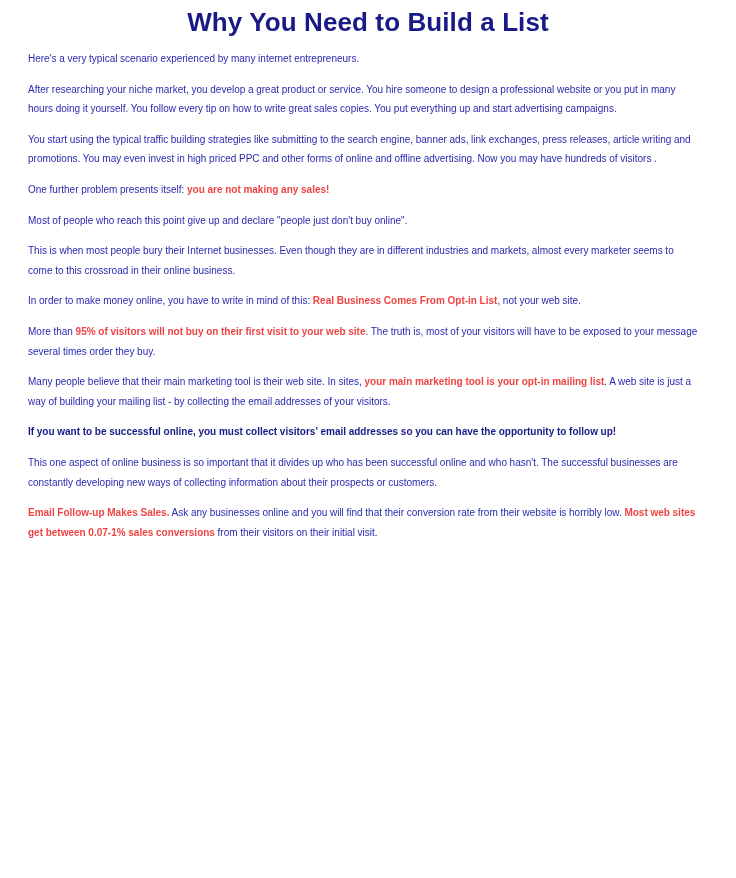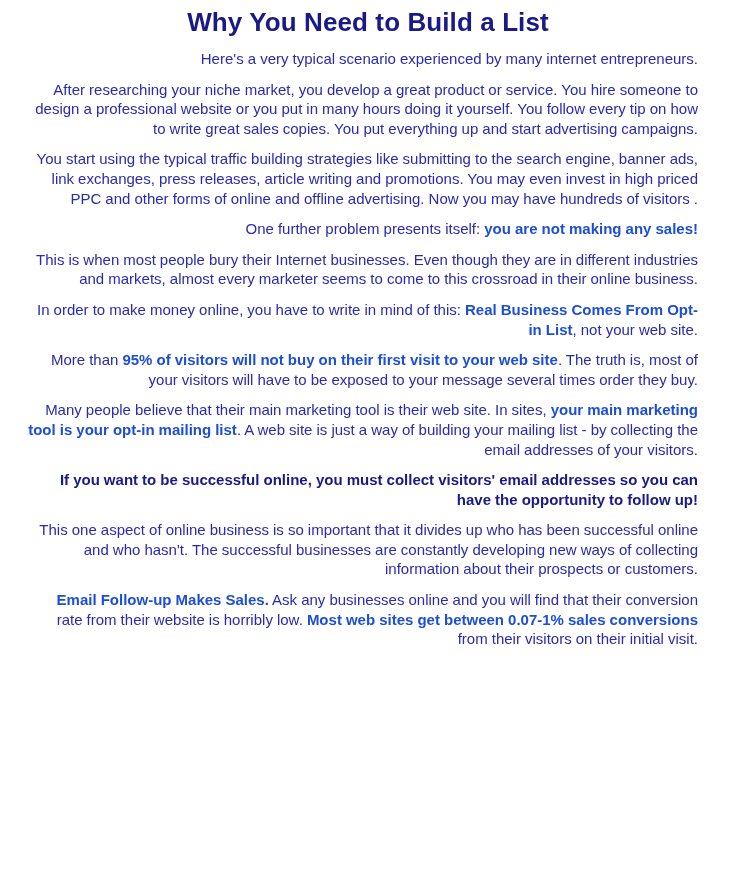--- a/index.html
+++ b/index.html
@@ -33,50 +33,51 @@
     letter-spacing: 0.1px;
   }
   .body-copy {
     margin: 0;
     padding: 12px 26px 0 28px;
     box-sizing: border-box;
     width: 736px;
   }
   .para {
     margin: 0 12px 11px 0;
-    font-size: 15px;
+    font-size: 10px;
     line-height: 19.6px;
     color: #2a2aaf;
-    text-align: right;
+    text-align: left;
     word-spacing: -0.1px;
   }
   .para:last-child {
     margin-bottom: 0;
   }
   .para .em {
     font-weight: bold;
-    color: #1d4ed8;
+    color: #ef4444;
   }
   .para.all-bold {
     font-weight: bold;
     color: #191987;
   }
 </style>
 </head>
 <body>
 
 <div class="page">
 
   <h1 class="doc-heading">Why You Need to Build a List</h1>
 
   <div class="body-copy">
       <p class="para"><span>Here's a very typical scenario experienced by many internet entrepreneurs.</span></p>
       <p class="para"><span>After researching your niche market, you develop a great product or service. You hire someone to design a professional website or you put in many hours doing it yourself. You follow every tip on how to write great sales copies. You put everything up and start advertising campaigns.</span></p>
       <p class="para"><span>You start using the typical traffic building strategies like submitting to the search engine, banner ads, link exchanges, press releases, article writing and promotions. You may even invest in high priced PPC and other forms of online and offline advertising. Now you may have hundreds of visitors .</span></p>
       <p class="para"><span>One further problem presents itself: </span><span class="em">you are not making any sales!</span></p>
+      <p class="para"><span>Most of people who reach this point give up and declare "people just don't buy online".</span></p>
       <p class="para"><span>This is when most people bury their Internet businesses. Even though they are in different industries and markets, almost every marketer seems to come to this crossroad in their online business.</span></p>
       <p class="para"><span>In order to make money online, you have to write in mind of this: </span><span class="em">Real Business Comes From Opt-in List</span><span>, not your web site.</span></p>
       <p class="para"><span>More than </span><span class="em">95% of visitors will not buy on their first visit to your web site</span><span>. The truth is, most of your visitors will have to be exposed to your message several times order they buy.</span></p>
       <p class="para"><span>Many people believe that their main marketing tool is their web site. In sites, </span><span class="em">your main marketing tool is your opt-in mailing list</span><span>. A web site is just a way of building your mailing list - by collecting the email addresses of your visitors.</span></p>
       <p class="para all-bold"><span>If you want to be successful online, you must collect visitors' email addresses so you can have the opportunity to follow up!</span></p>
       <p class="para"><span>This one aspect of online business is so important that it divides up who has been successful online and who hasn't. The successful businesses are constantly developing new ways of collecting information about their prospects or customers.</span></p>
       <p class="para"><span class="em">Email Follow-up Makes Sales.</span><span> Ask any businesses online and you will find that their conversion rate from their website is horribly low. </span><span class="em">Most web sites get between 0.07-1% sales conversions</span><span> from their visitors on their initial visit.</span></p>
     </div>
 
 </div>

